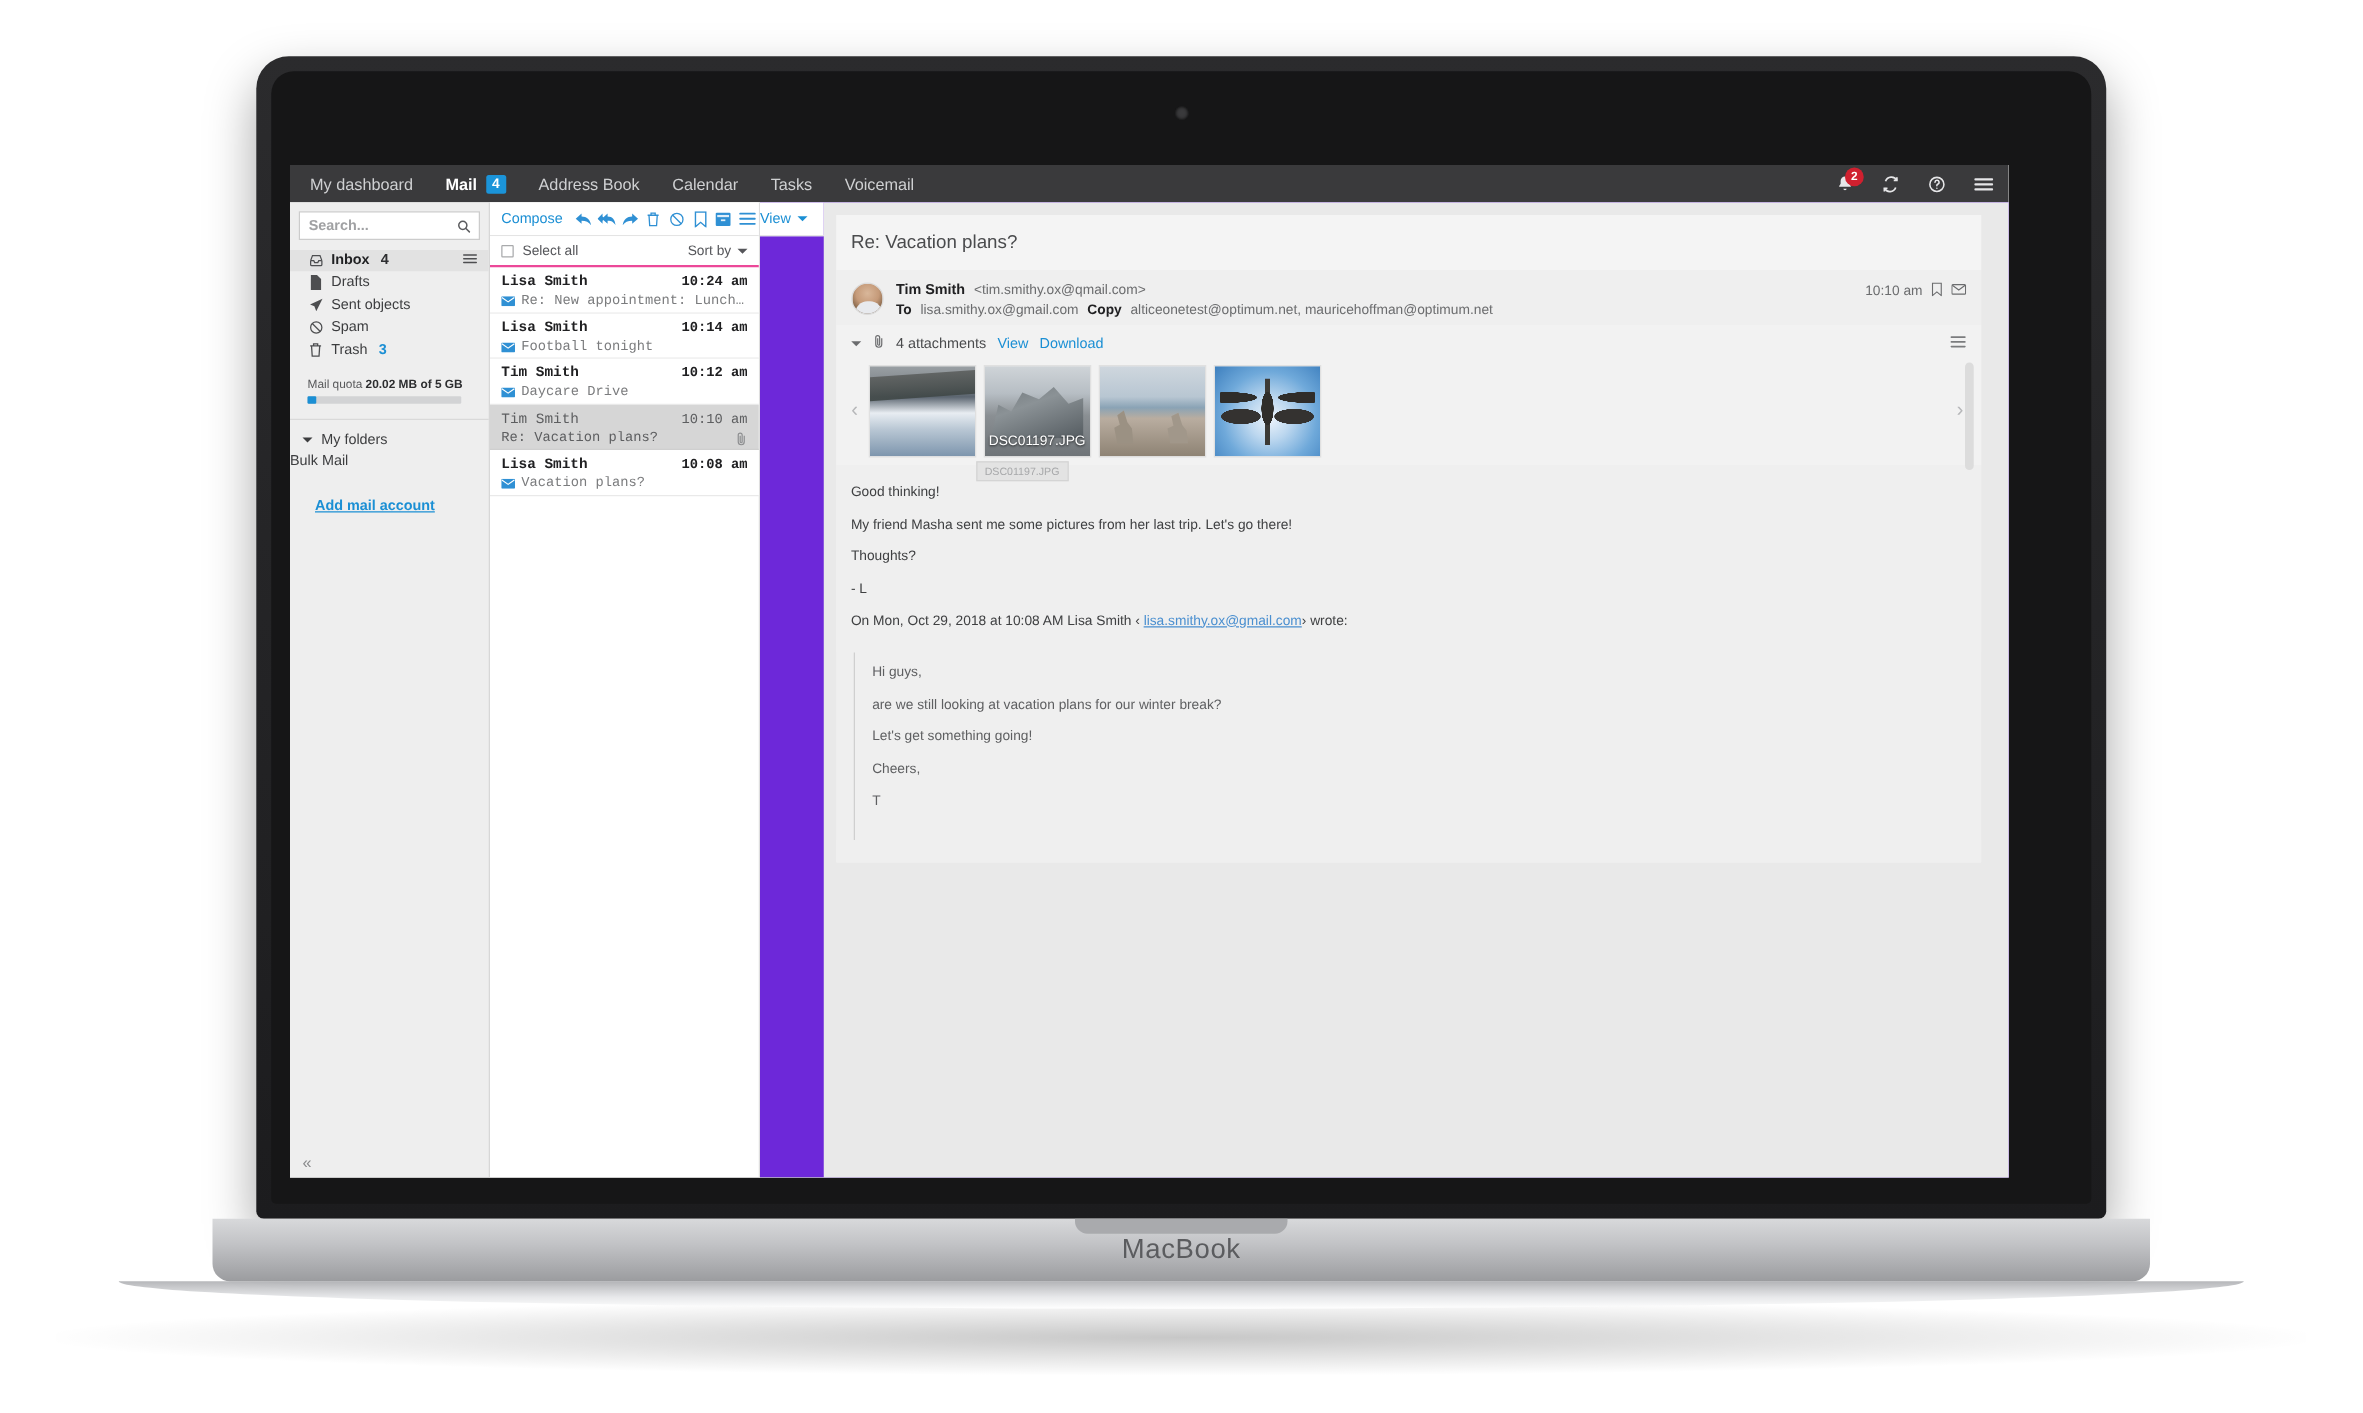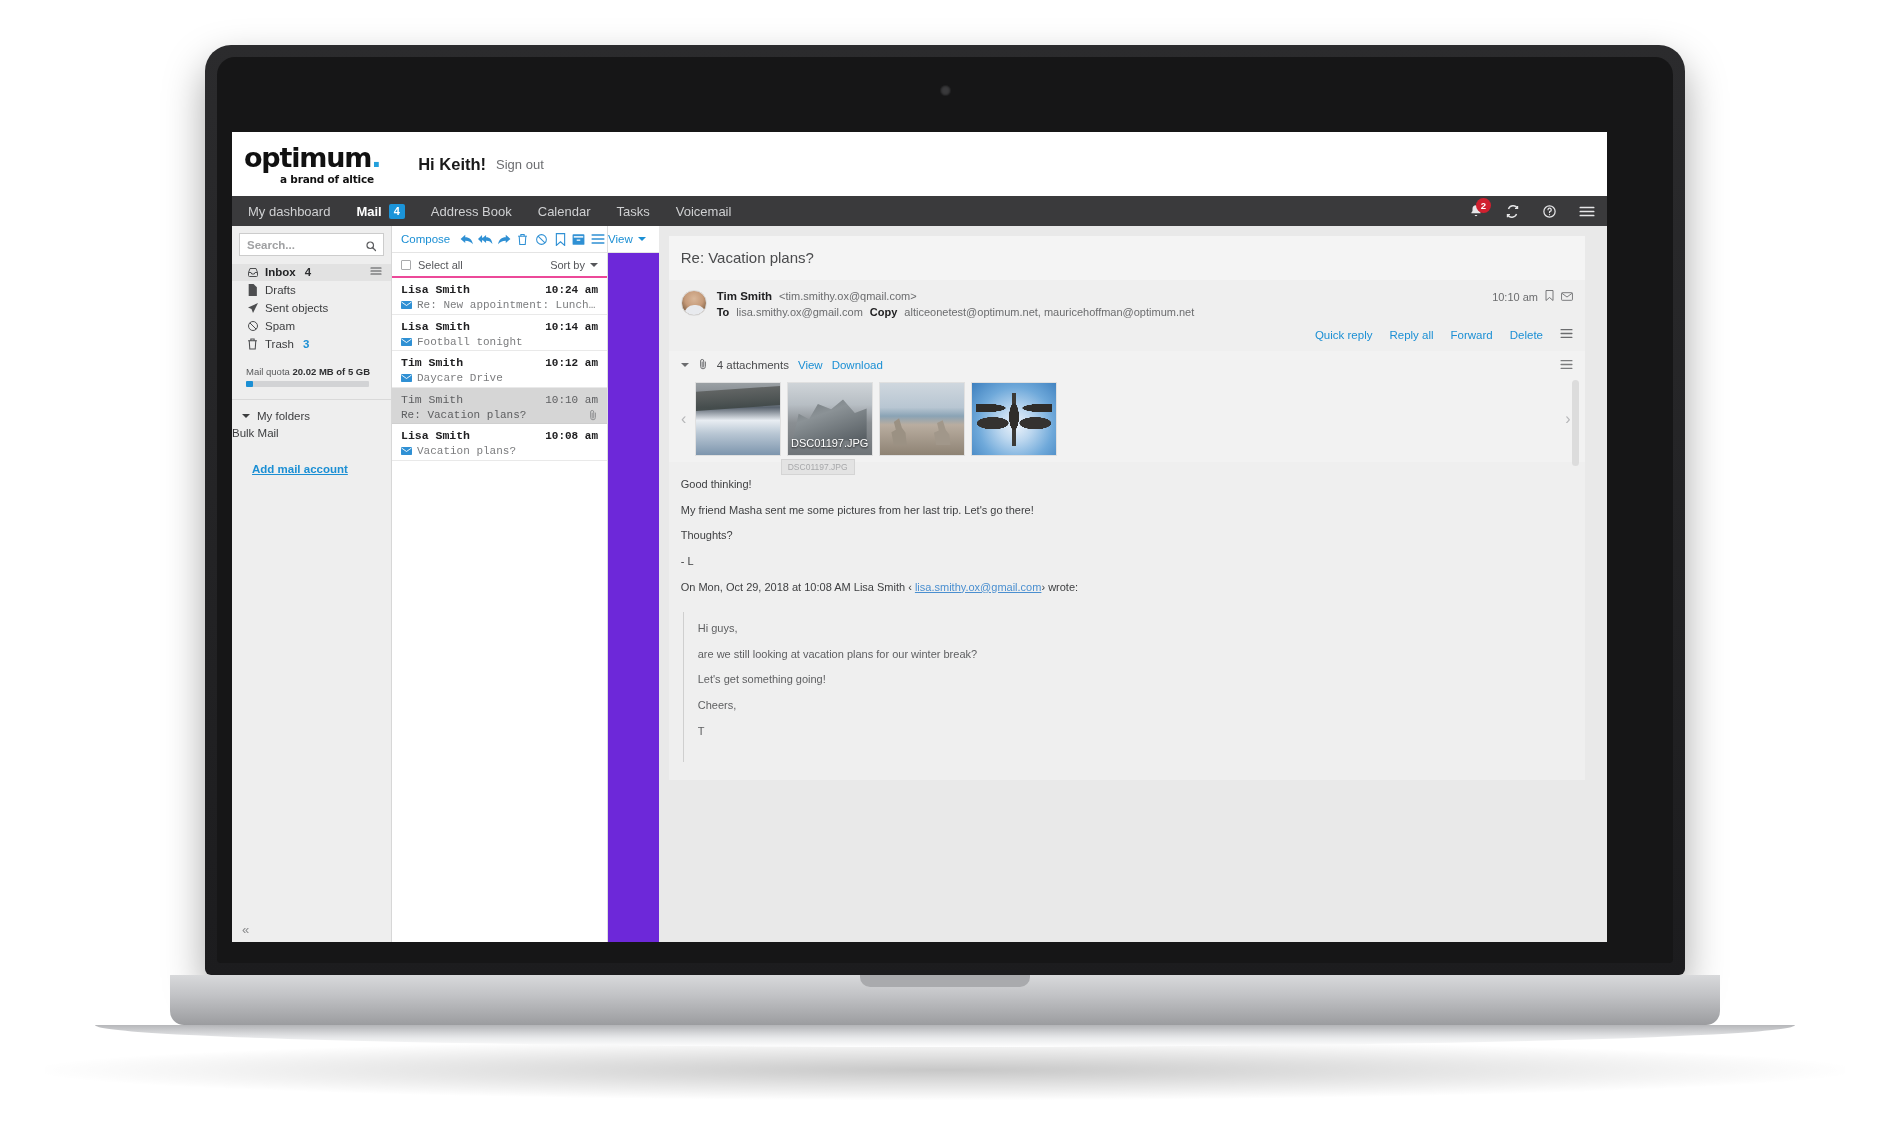--- a/index.html
+++ b/index.html
@@ -333,28 +333,20 @@
   <div class="shadow"></div>
   <div class="foot"></div>
 
   <div class="lid">
     <div class="lid-inner">
       <div class="camera"></div>
 
       <div class="screen">
        <div class="app">
 
-        <div class="brandbar">
-          <div class="logo">
-            <div class="logo-main"><span>optimum</span><span class="logo-dot">.</span></div>
-            <div class="logo-sub">a brand of altice</div>
-          </div>
-          <div class="greeting">Hi Keith!</div>
-          <div class="signout">Sign out</div>
-        </div>
 
         <div class="navbar">
           <div class="nav-items">
             <div class="nav-item">
               <span>My dashboard</span>
             </div>
             <div class="nav-item active">
               <span>Mail</span>
               <span class="nav-badge">4</span>
             </div>
@@ -677,31 +669,20 @@
                     </span>
                     <span>
                       <svg width="12" height="9" viewBox="0 0 22 16" fill="none" stroke="currentColor" stroke-width="1.6">
                               <rect x="1" y="1" width="20" height="14" rx="1.5"></rect>
                               <path d="M1.6 2l9.4 7 9.4-7"></path>
                             </svg>
                     </span>
                   </div>
                 </div>
 
-                <div class="hd-actions">
-                  <span>Quick reply</span>
-                  <span>Reply all</span>
-                  <span>Forward</span>
-                  <span>Delete</span>
-                  <span>
-                    <svg width="13" height="11" viewBox="0 0 24 20" stroke="#6b6c6e" stroke-width="2.4" stroke-linecap="round">
-                            <path d="M2 3h20M2 10h20M2 17h20"></path>
-                          </svg>
-                  </span>
-                </div>
 
                 <div class="att-bar">
                   <span class="caret" style="color:#6b6c6e"></span>
                   <span>
                     <svg width="10" height="12" viewBox="0 0 16 20" fill="none" stroke="#6b6c6e" stroke-width="1.6">
                             <path d="M12 6v8a4 4 0 0 1-8 0V5a2.6 2.6 0 0 1 5.2 0v9a1.3 1.3 0 0 1-2.6 0V6"></path>
                           </svg>
                   </span>
                   <span>4 attachments</span>
                   <span class="lnk">View</span>
@@ -753,16 +734,17 @@
           </div>
 
         </div>
        </div>
       </div>
     </div>
   </div>
 
   <div class="base">
     <div class="notch"></div>
+    <div class="base-label">MacBook</div>
   </div>
 
  </div>
 </div>
 
 </body></html>

